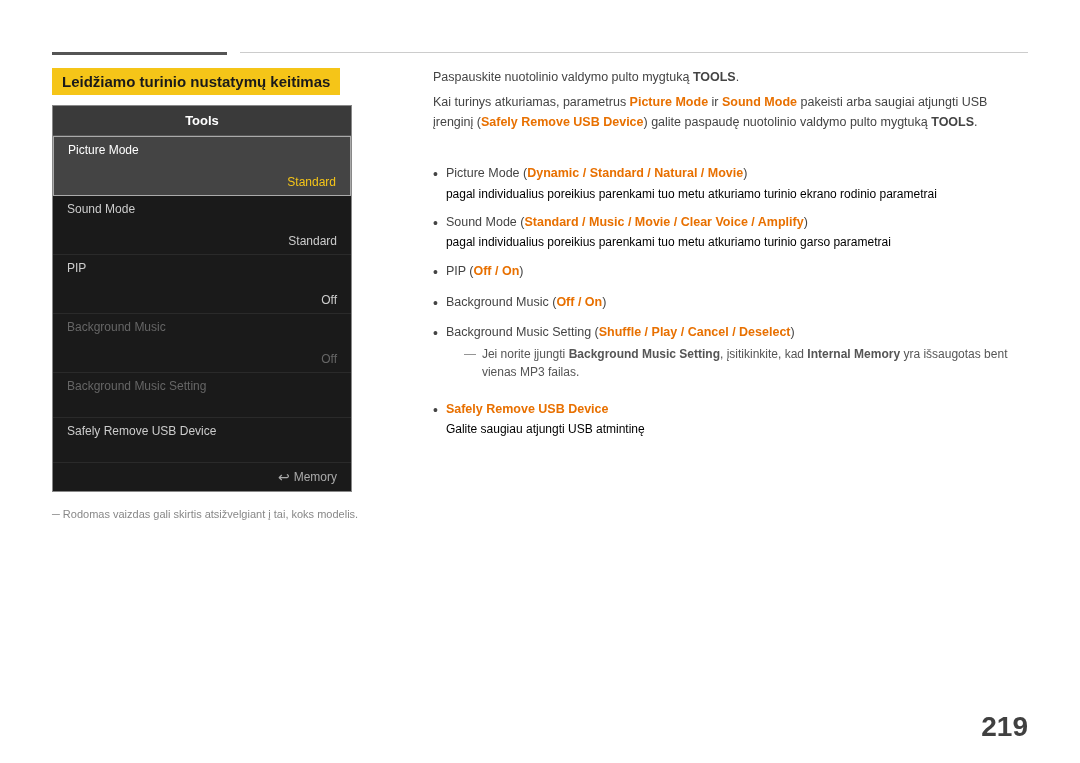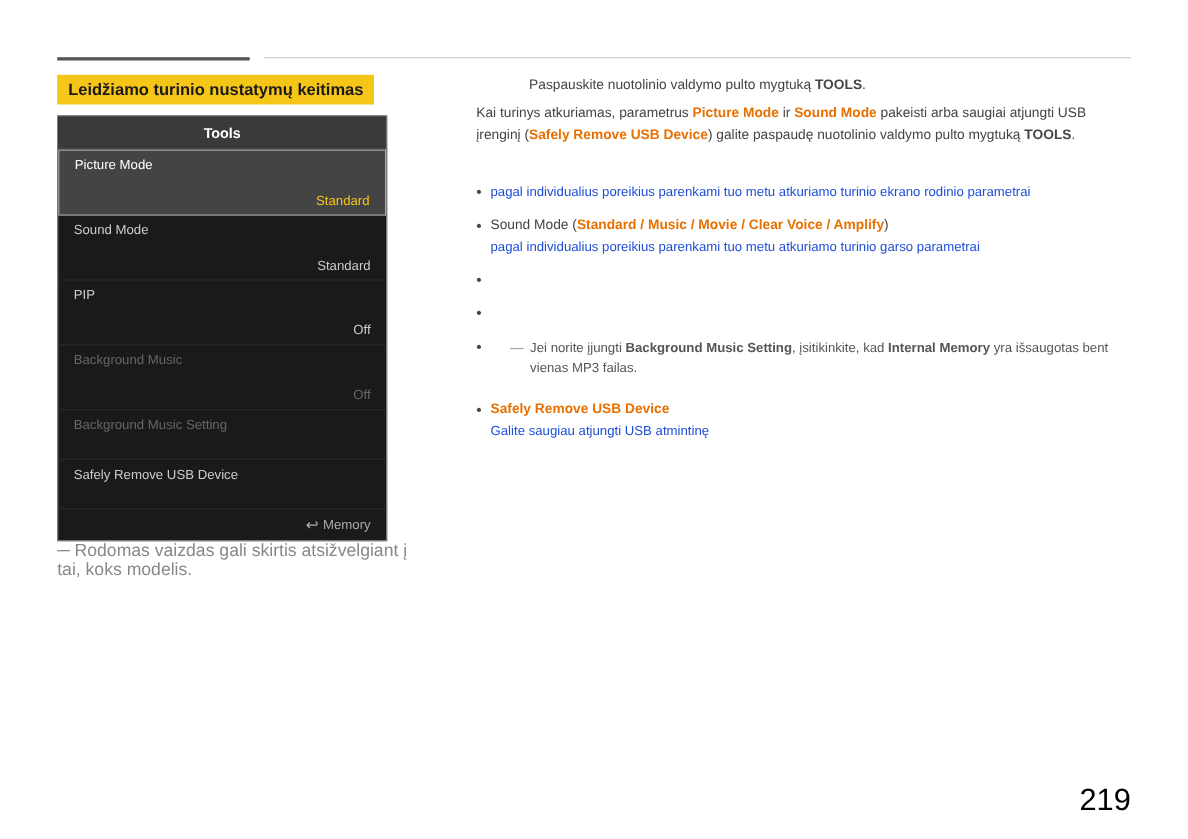--- a/index.html
+++ b/index.html
@@ -130,38 +130,38 @@
       justify-content: flex-end;
       gap: 4px;
     }
 
     .return-arrow {
       color: #aaa;
       font-size: 14px;
     }
 
     .footnote {
-      font-size: 16px;
+      margin-top: 16px;
+      font-size: 11px;
       color: #888;
     }
     .footnote::before {
       content: '─ ';
     }
 
     
     .right-column {
       flex: 1;
       font-size: 12.5px;
       color: #444;
       line-height: 1.55;
     }
 
     .intro-text {
       margin-bottom: 6px;
-      margin-left: 48px;
     }
 
     .intro-text2 {
       margin-bottom: 32px;
       line-height: 1.55;
     }
 
     .bold { font-weight: bold; }
     .bold-orange { font-weight: bold; color: #e87000; }
 
@@ -189,21 +189,21 @@
       flex: 1;
     }
 
     .bullet-title {
       font-size: 12.5px;
       line-height: 1.55;
     }
 
     .bullet-sub {
       font-size: 12px;
-      color: #1d4ed8;
+      color: #000000;
       margin-top: 1px;
     }
 
     .note-line {
       display: flex;
       align-items: flex-start;
       margin-top: 2px;
       margin-bottom: 8px;
       font-size: 12px;
       color: #555;
@@ -215,22 +215,22 @@
       color: #888;
       flex-shrink: 0;
     }
 
     
     .page-number {
       position: absolute;
       bottom: 20px;
       right: 52px;
       font-size: 28px;
-      color: #000000;
-      font-weight: 400;
+      color: #404040;
+      font-weight: 700;
     }
   </style>
 </head>
 <body>
 
 <div class="top-line-left"></div>
 <div class="top-line-right"></div>
 
 <div class="main-content">
 
@@ -287,49 +287,61 @@
 
     <p class="intro-text2">
       <span>Kai turinys atkuriamas, parametrus </span><span class="bold-orange">Picture Mode</span><span> ir </span><span class="bold-orange">Sound Mode</span><span> pakeisti arba saugiai atjungti USB įrenginį (</span><span class="bold-orange">Safely Remove USB Device</span><span>) galite paspaudę nuotolinio valdymo pulto mygtuką </span><span class="bold">TOOLS</span><span>.</span>
     </p>
 
     <ul class="bullet-list">
 
       <li>
         <span class="bullet-dot">•</span>
         <div class="bullet-content">
+          <div class="bullet-title">
+            <span>Picture Mode (</span><span class="bold-orange">Dynamic / Standard / Natural / Movie</span><span>)</span>
+          </div>
           <div class="bullet-sub">pagal individualius poreikius parenkami tuo metu atkuriamo turinio ekrano rodinio parametrai</div>
         </div>
       </li>
 
       <li>
         <span class="bullet-dot">•</span>
         <div class="bullet-content">
           <div class="bullet-title">
             <span>Sound Mode (</span><span class="bold-orange">Standard / Music / Movie / Clear Voice / Amplify</span><span>)</span>
           </div>
           <div class="bullet-sub">pagal individualius poreikius parenkami tuo metu atkuriamo turinio garso parametrai</div>
         </div>
       </li>
 
       <li>
         <span class="bullet-dot">•</span>
         <div class="bullet-content">
-        </div>
-      </li>
-
-      <li>
-        <span class="bullet-dot">•</span>
-        <div class="bullet-content">
-        </div>
-      </li>
-
-      <li>
-        <span class="bullet-dot">•</span>
-        <div class="bullet-content">
+          <div class="bullet-title">
+            <span>PIP (</span><span class="bold-orange">Off / On</span><span>)</span>
+          </div>
+        </div>
+      </li>
+
+      <li>
+        <span class="bullet-dot">•</span>
+        <div class="bullet-content">
+          <div class="bullet-title">
+            <span>Background Music (</span><span class="bold-orange">Off / On</span><span>)</span>
+          </div>
+        </div>
+      </li>
+
+      <li>
+        <span class="bullet-dot">•</span>
+        <div class="bullet-content">
+          <div class="bullet-title">
+            <span>Background Music Setting (</span><span class="bold-orange">Shuffle / Play / Cancel / Deselect</span><span>)</span>
+          </div>
 
           <div class="note-line">
             <span class="note-dash">—</span>
             <span>
               <span>Jei norite įjungti </span><span class="bold">Background Music Setting</span><span>, įsitikinkite, kad </span><span class="bold">Internal Memory</span><span> yra išsaugotas bent vienas MP3 failas.</span>
             </span>
           </div>
         </div>
       </li>
 

